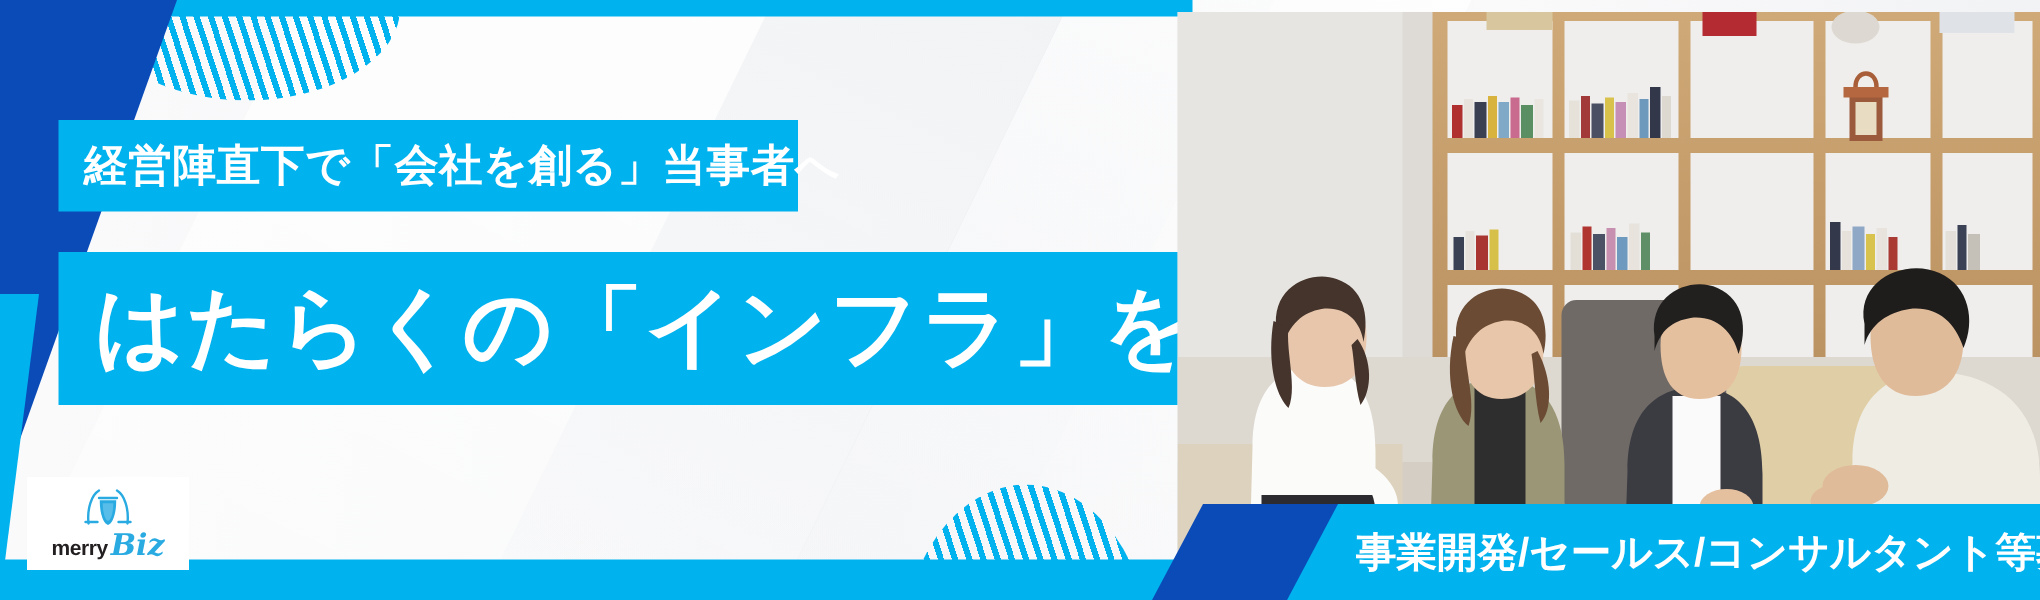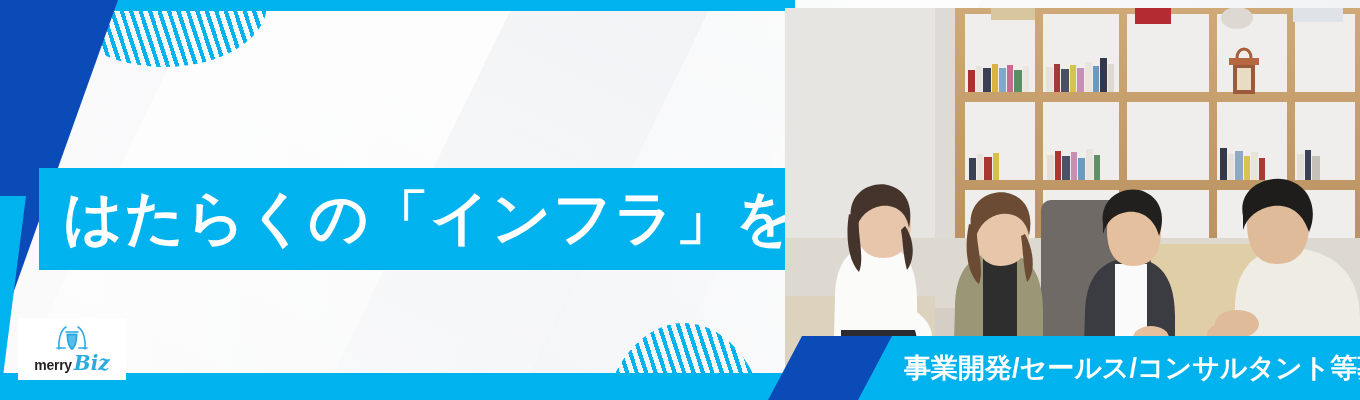--- a/index.html
+++ b/index.html
@@ -217,20 +217,23 @@
 
   <div class="top-rail"></div>
 
   <div class="dome" id="dome-top">
     <div class="stripes"></div>
   </div>
 
   <div class="left-wedge"></div>
   <div class="left-cyan"></div>
 
+  <div class="headline-sub">
+    <span>経営陣直下で「会社を創る」当事者へ</span>
+  </div>
 
   <div class="headline-main">
     <span>はたらくの「インフラ」を創る</span>
   </div>
 
   <div class="dome" id="dome-bottom">
     <div class="stripes"></div>
   </div>
 
   <div class="bottom-band"></div>

